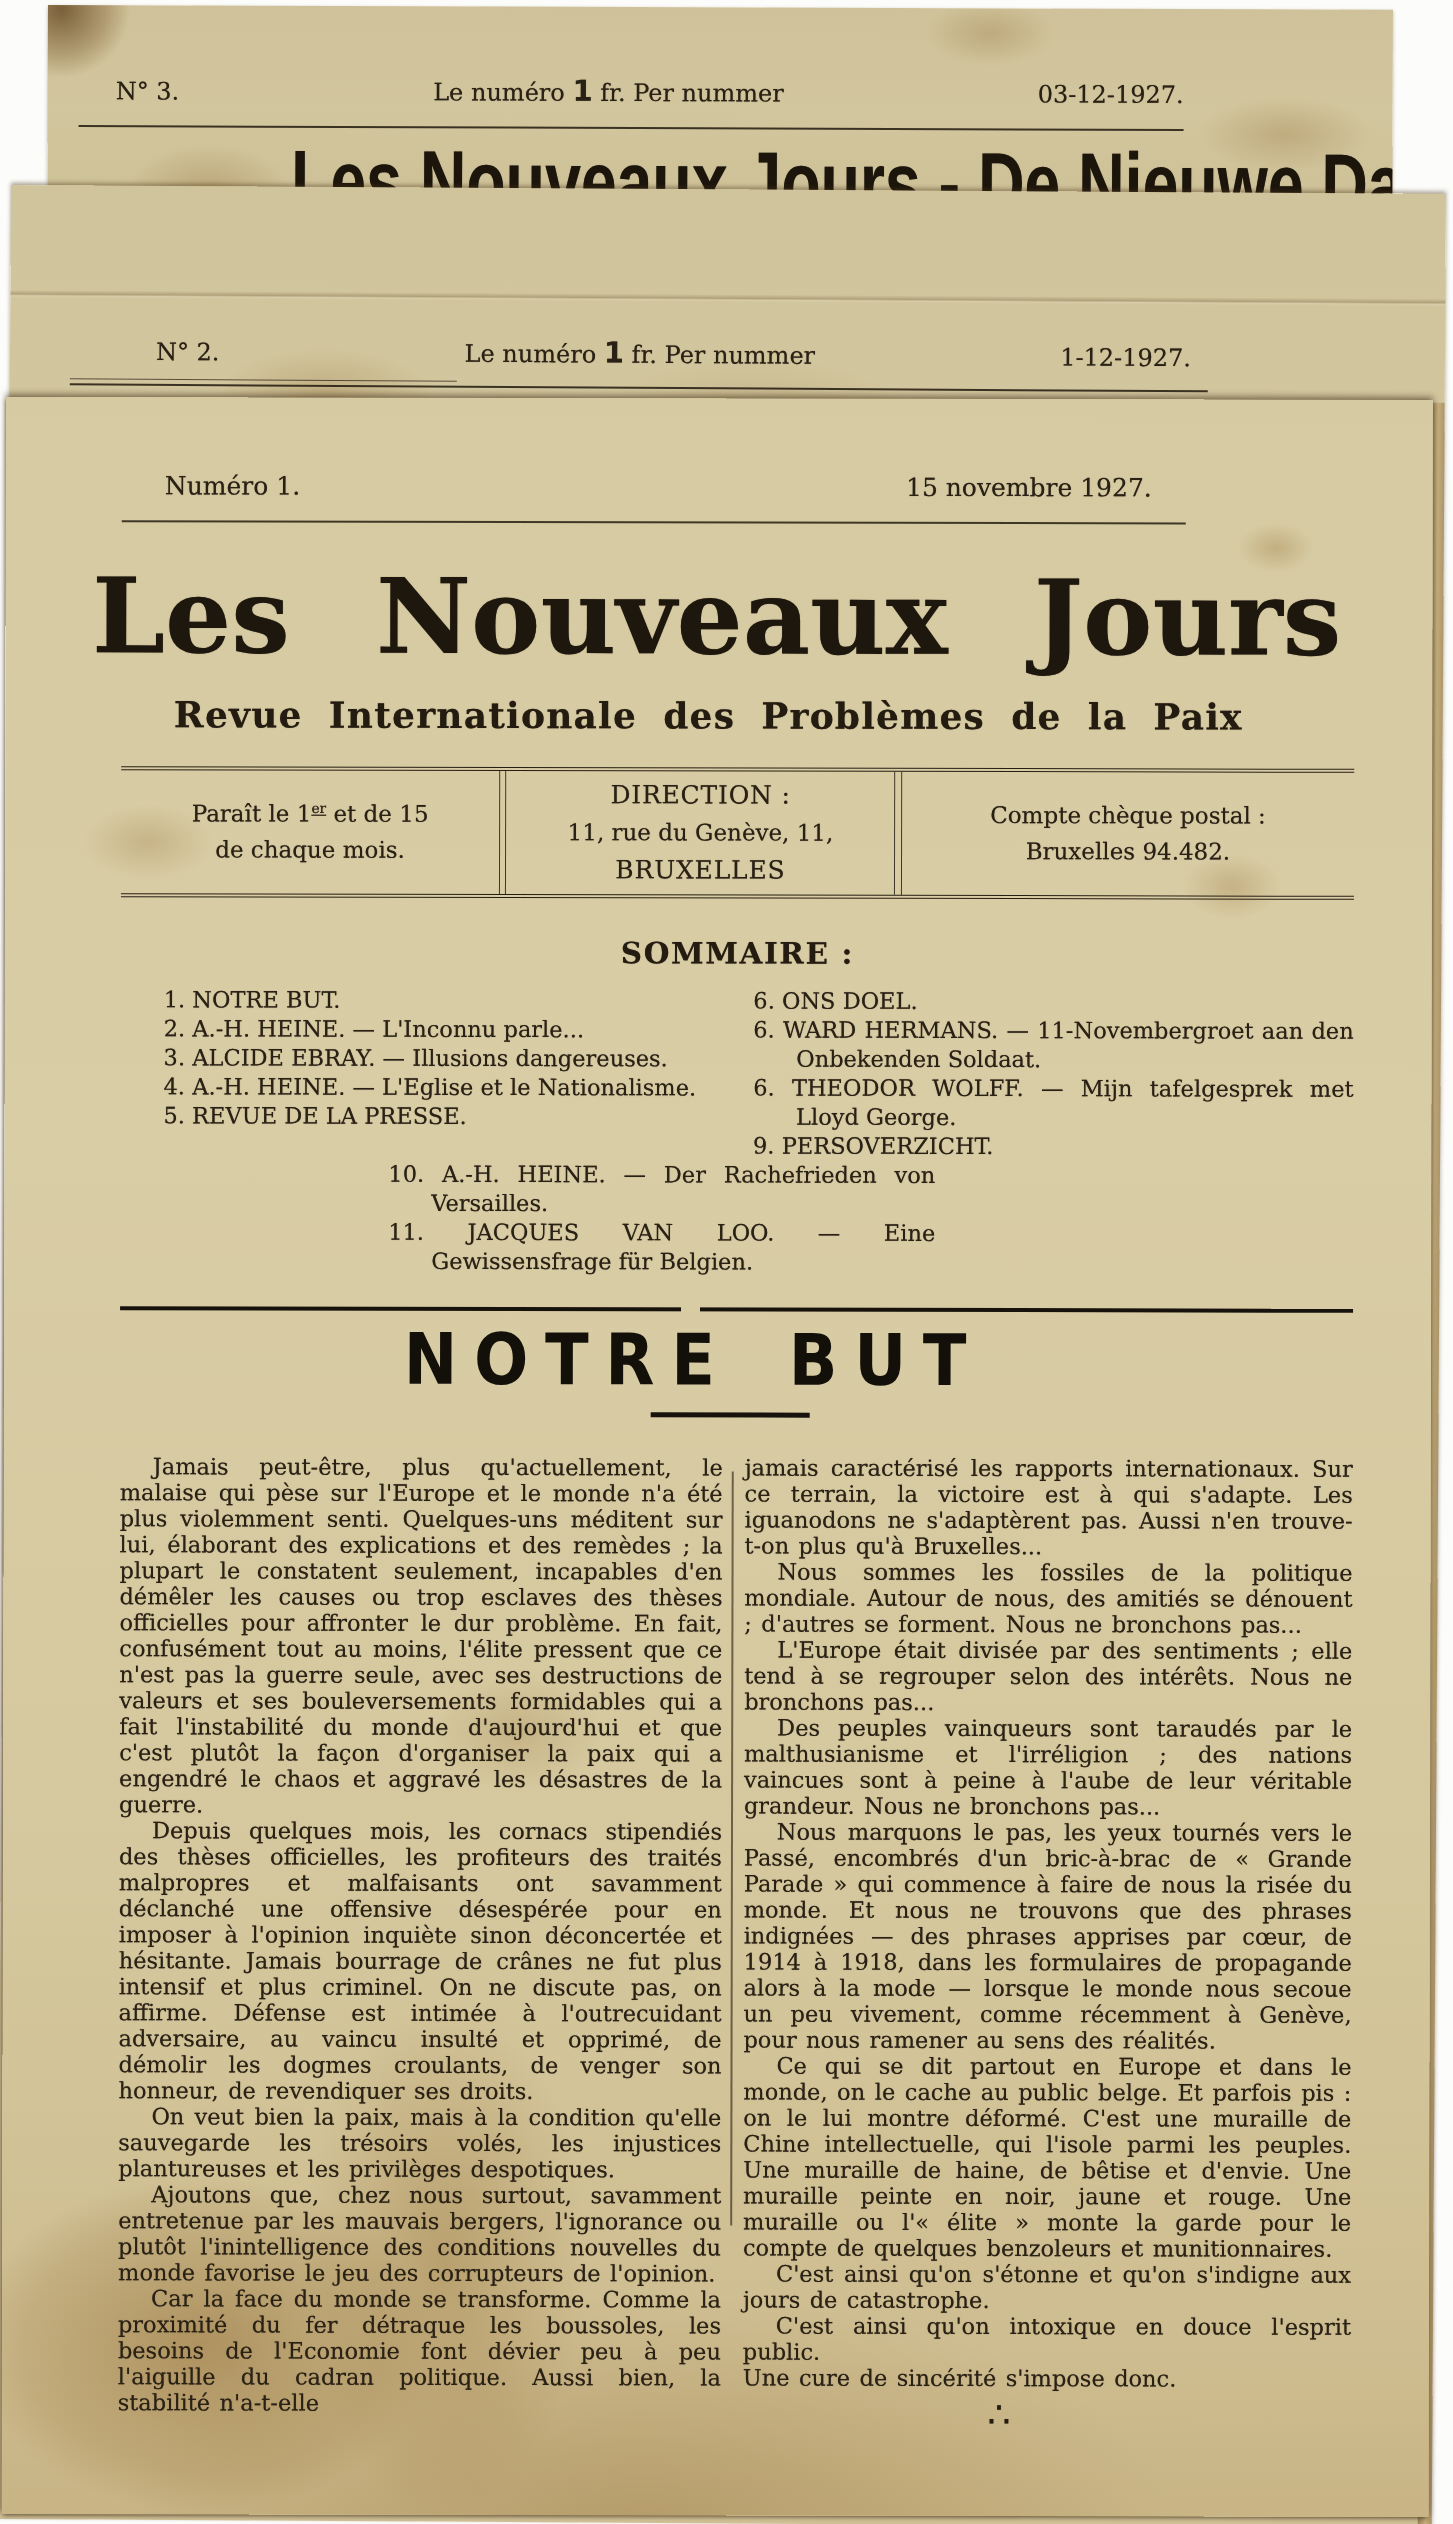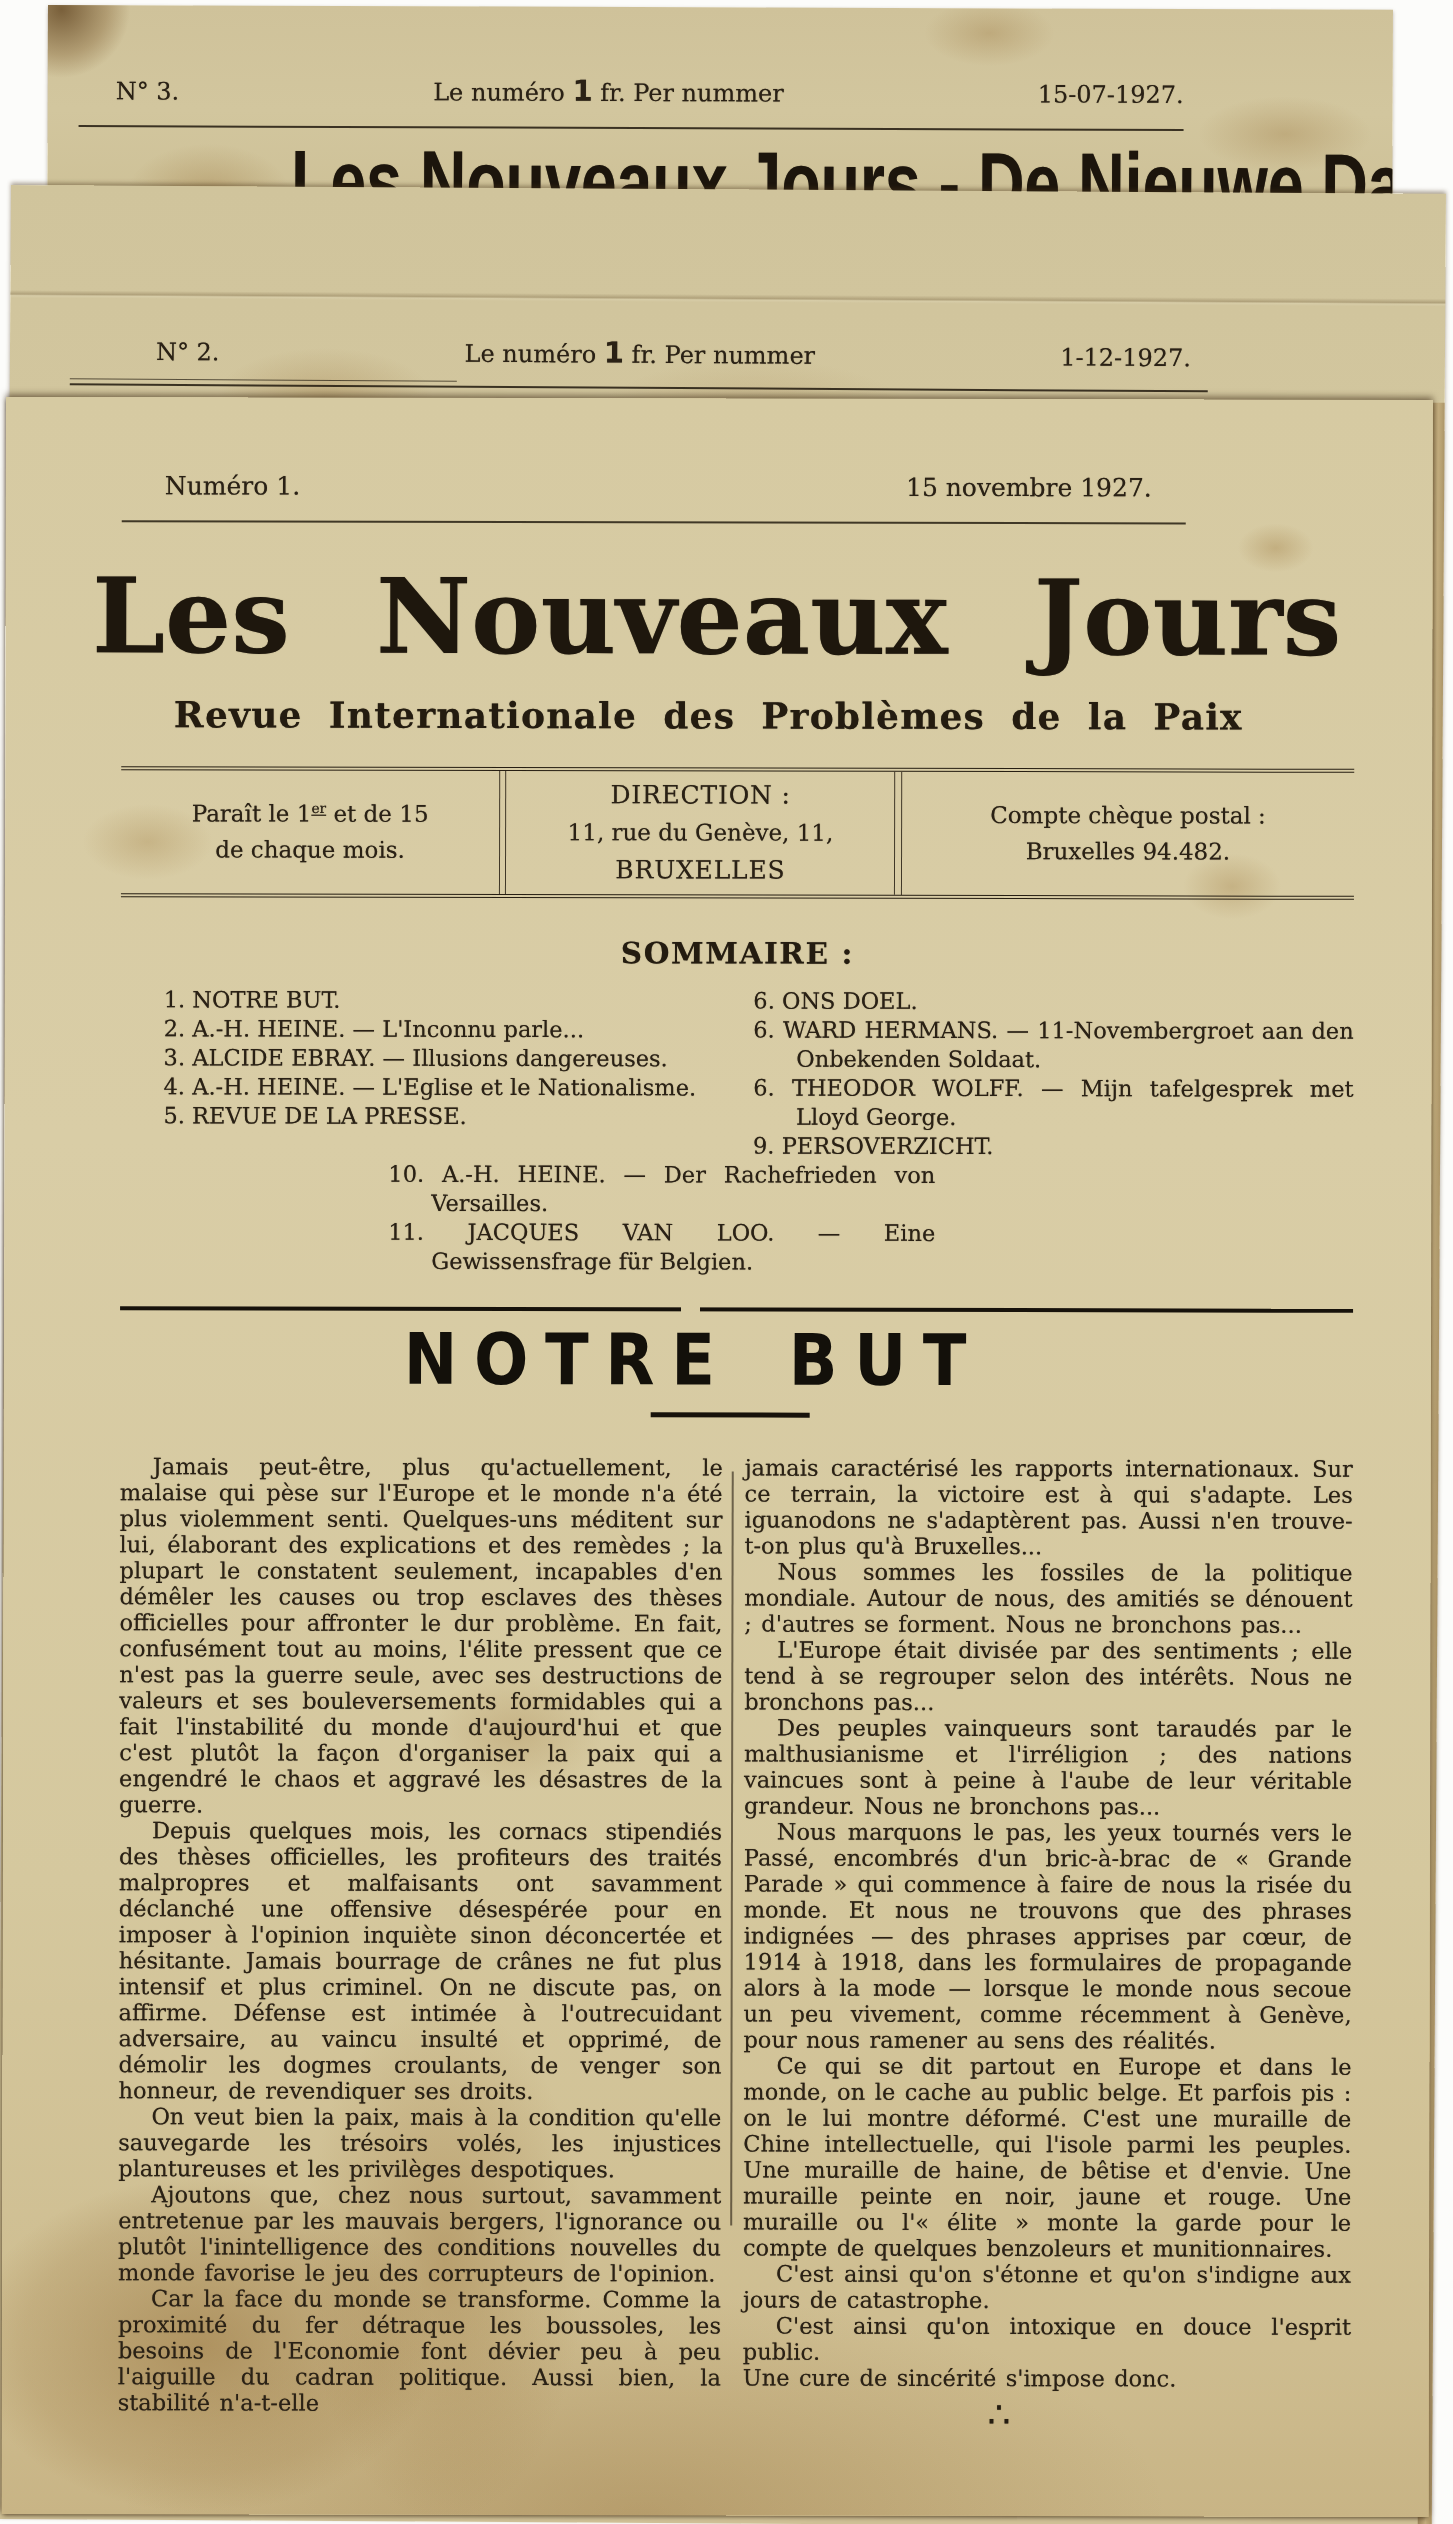--- a/index.html
+++ b/index.html
@@ -134,21 +134,21 @@
   .col p.noindent{text-indent:0;}
   .ornament{text-align:center;font-size:36px;margin-top:11px;letter-spacing:1.6px;transform:translateX(-47px);color:#241c10;}
 </style>
 </head>
 <body>
 
 <div class="sheet" id="sheet3">
   <div class="issue-head aged">
     <span>N° 3.</span>
     <span><span>Le numéro </span><span class="price-bold">1</span><span> fr. Per nummer</span></span>
-    <span>15-07-1927.</span>
+    <span>03-12-1927.</span>
   </div>
   <div class="head-rule"></div>
   <div class="masthead aged">Les Nouveaux Jours - De Nieuwe Dag</div>
 </div>
 
 <div class="sheet" id="sheet2">
   <div class="crease"></div>
   <div class="issue-head aged">
     <span>N° 2.</span>
     <span><span>Le numéro </span><span class="price-bold">1</span><span> fr. Per nummer</span></span>

